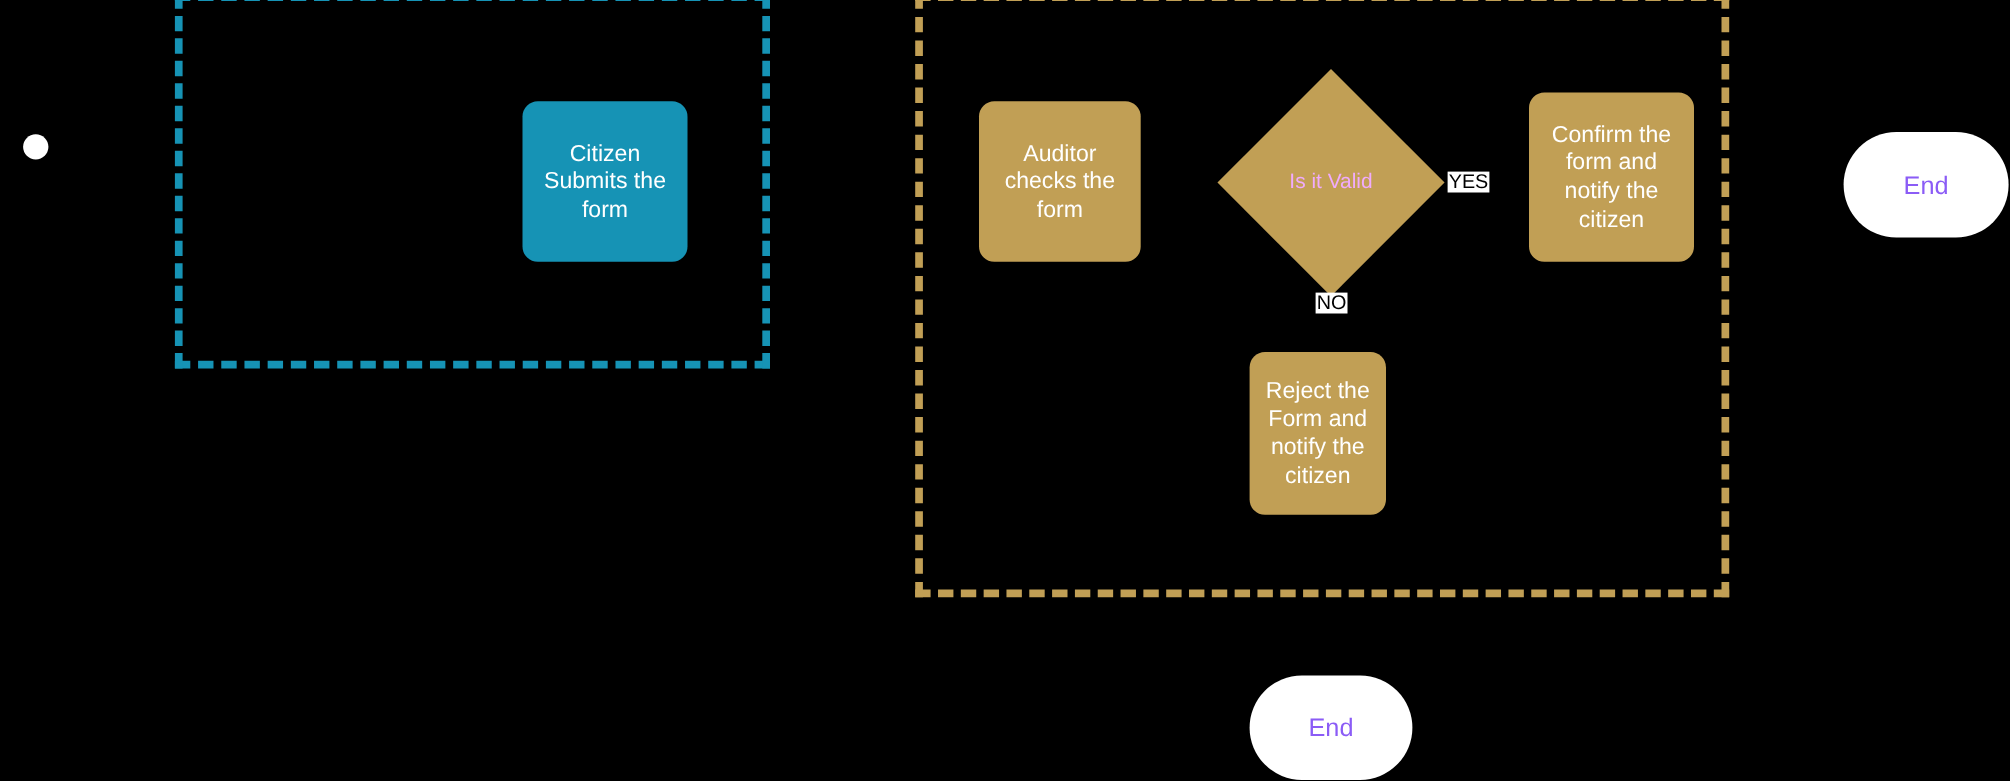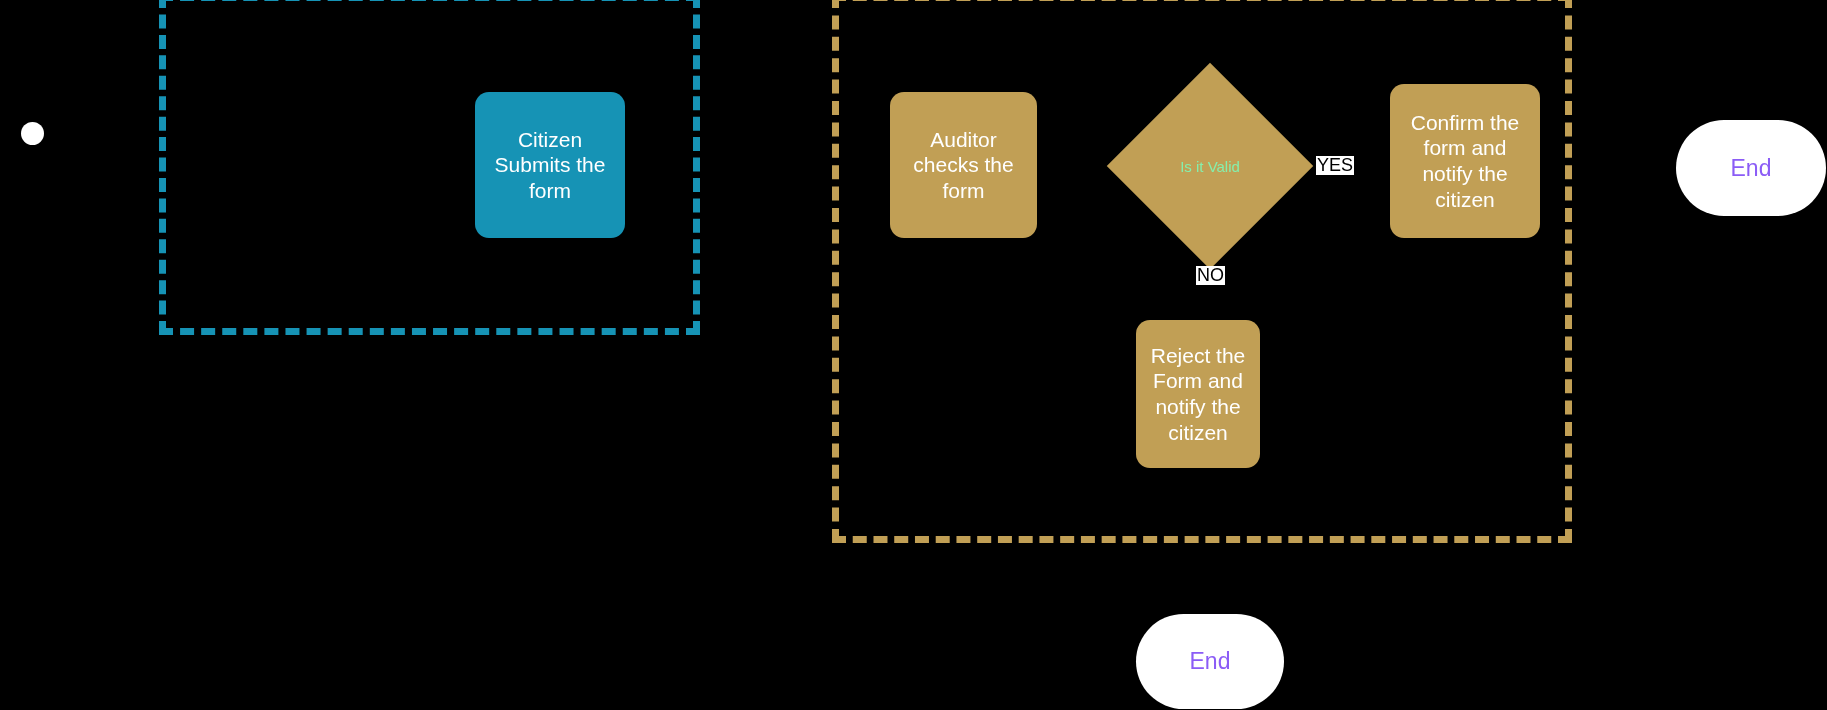--- a/index.html
+++ b/index.html
@@ -88,22 +88,22 @@
     inset: 0;
     background: #C19F55;
     transform: rotate(45deg);
   }
   .diamond-label {
     position: absolute;
     inset: 0;
     display: flex;
     align-items: center;
     justify-content: center;
-    color: #86efac;
-    font-size: 15px;
+    color: #f0abfc;
+    font-size: 19px;
     text-align: center;
     white-space: nowrap;
   }
 
   
   .edge-label {
     position: absolute;
     background: #FFFFFF;
     color: #000000;
     font-size: 18px;

